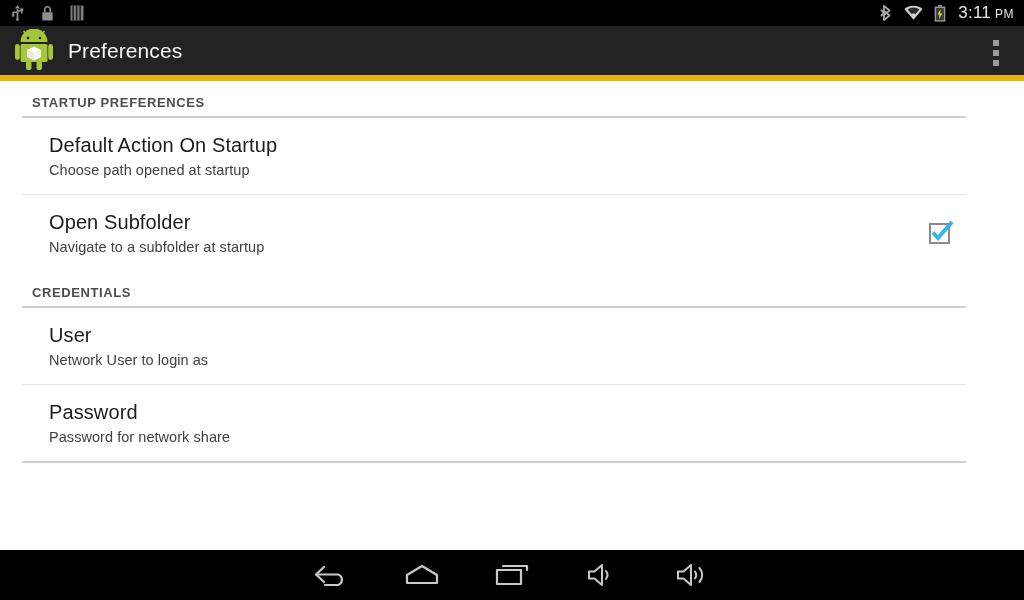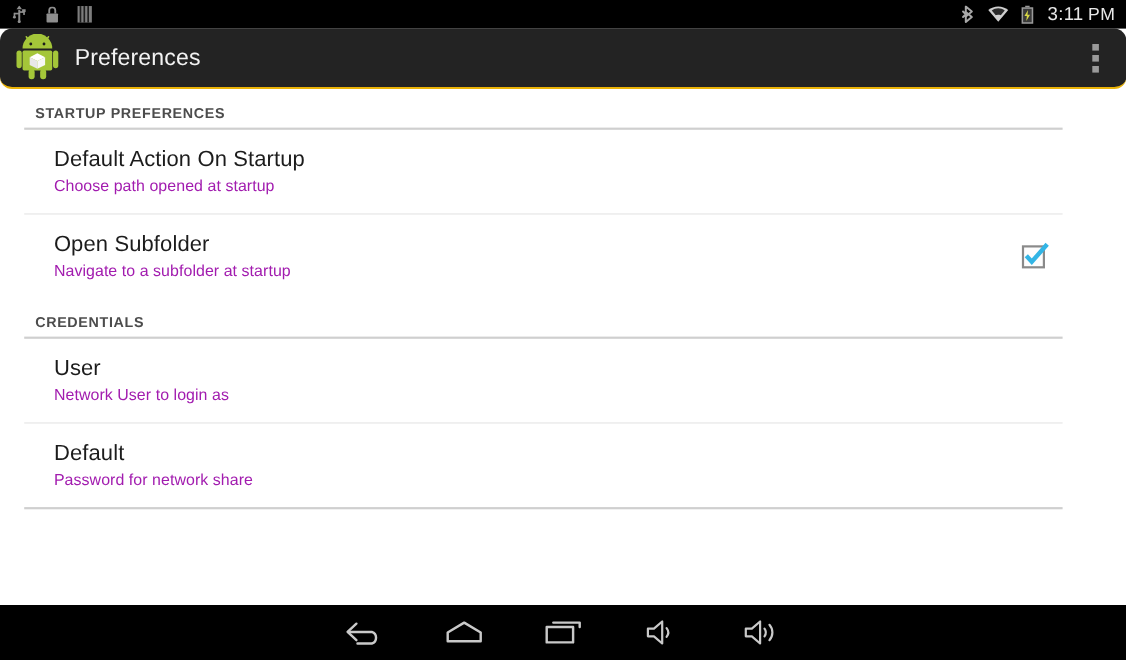--- a/index.html
+++ b/index.html
@@ -18,28 +18,28 @@
     justify-content:space-between; padding:0 10px;
   }
   .status-left, .status-right { display:flex; align-items:center;text-decoration:underline; }
   .status-left .sicon { margin-right:16px; }
   .status-right .sicon { margin-left:11px; }
   .sicon svg { display:block; }
   .clock {
     color:#e8e8e8; font-size:17px; margin-left:12px;
     letter-spacing:0.2px; display:flex; align-items:baseline;
   }
-  .clock .ampm { font-size:16px; margin-left:4px; letter-spacing:0.5px; }
+  .clock .ampm { font-size:12px; margin-left:4px; letter-spacing:0.5px; }
 
   
   .action-bar {
     position:absolute; top:26px; left:0; width:1024px; height:55px;
     background:#232323;
-    border-bottom:2px solid #eab308;
-    display:flex; align-items:center;border-radius:11px;
+    border-bottom:6px solid #eab308;
+    display:flex; align-items:center;
   }
   .app-logo { width:40px; height:44px; margin-left:14px; flex:none; }
   .app-title {
     color:#f2f2f2; font-size:21px; margin-left:14px;
     font-weight:400; letter-spacing:0.1px;
   }
   .overflow-btn {
     position:absolute; right:0; top:0; width:56px; height:54px;
     display:flex; flex-direction:column; align-items:center;
     justify-content:center;
@@ -67,21 +67,21 @@
   }
   .pref-item {
     position:relative; padding:14px 70px 14px 49px;
     min-height:65px;
   }
   .pref-title {
     font-size:20px; color:#1c1c1c; font-weight:400;
     line-height:26px; letter-spacing:0.1px;
   }
   .pref-summary {
-    font-size:14.5px; color:#a21caf; line-height:20px;
+    font-size:14.5px; color:#404040; line-height:20px;
     margin-top:2px; letter-spacing:0.05px;
   }
   .pref-widget {
     position:absolute; right:30px; top:50%;
     transform:translateY(-50%);
     width:34px; height:34px;
     display:flex; align-items:center; justify-content:center;
   }
   .checkbox-holo { position:relative; width:26px; height:26px; }
   .checkbox-holo .box {
@@ -233,21 +233,21 @@
     <div class="section-header">CREDENTIALS</div>
     <div class="divider-strong"></div>
 
     <div class="pref-item">
       <div class="pref-title">User</div>
       <div class="pref-summary">Network User to login as</div>
     </div>
     <div class="divider-light"></div>
 
     <div class="pref-item">
-      <div class="pref-title">Default</div>
+      <div class="pref-title">Password</div>
       <div class="pref-summary">Password for network share</div>
     </div>
 
     <div class="divider-strong"></div>
 
 
   </div>
 
   <div class="nav-bar">
     <span class="nav-btn">

